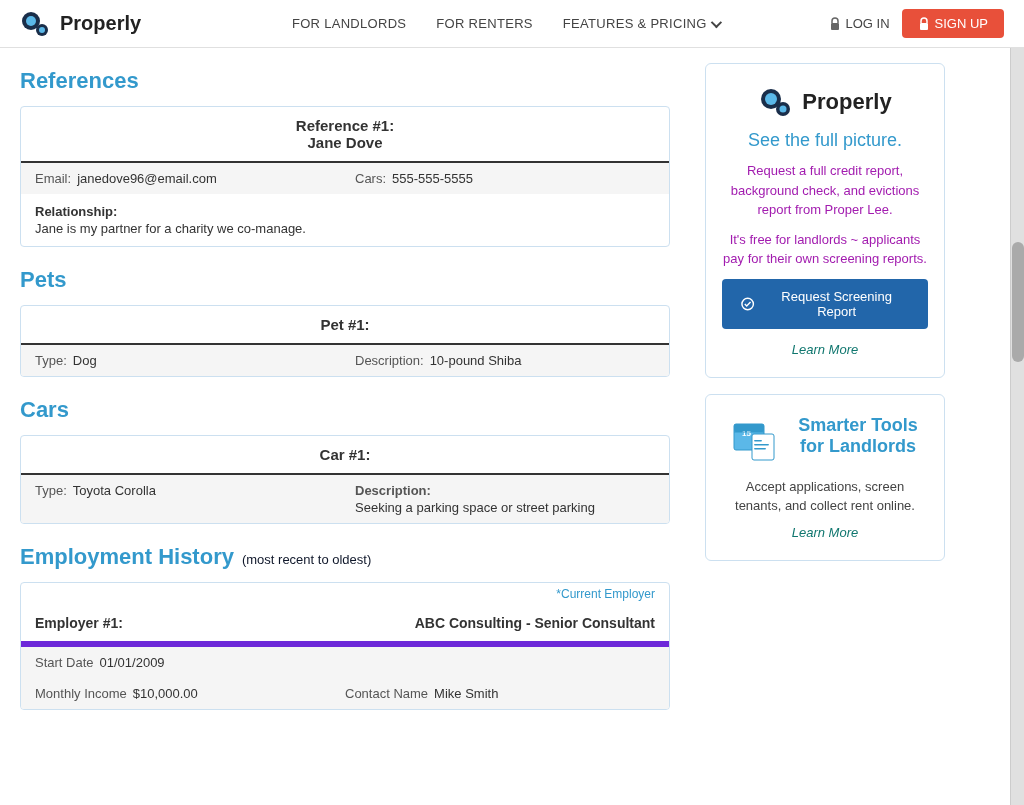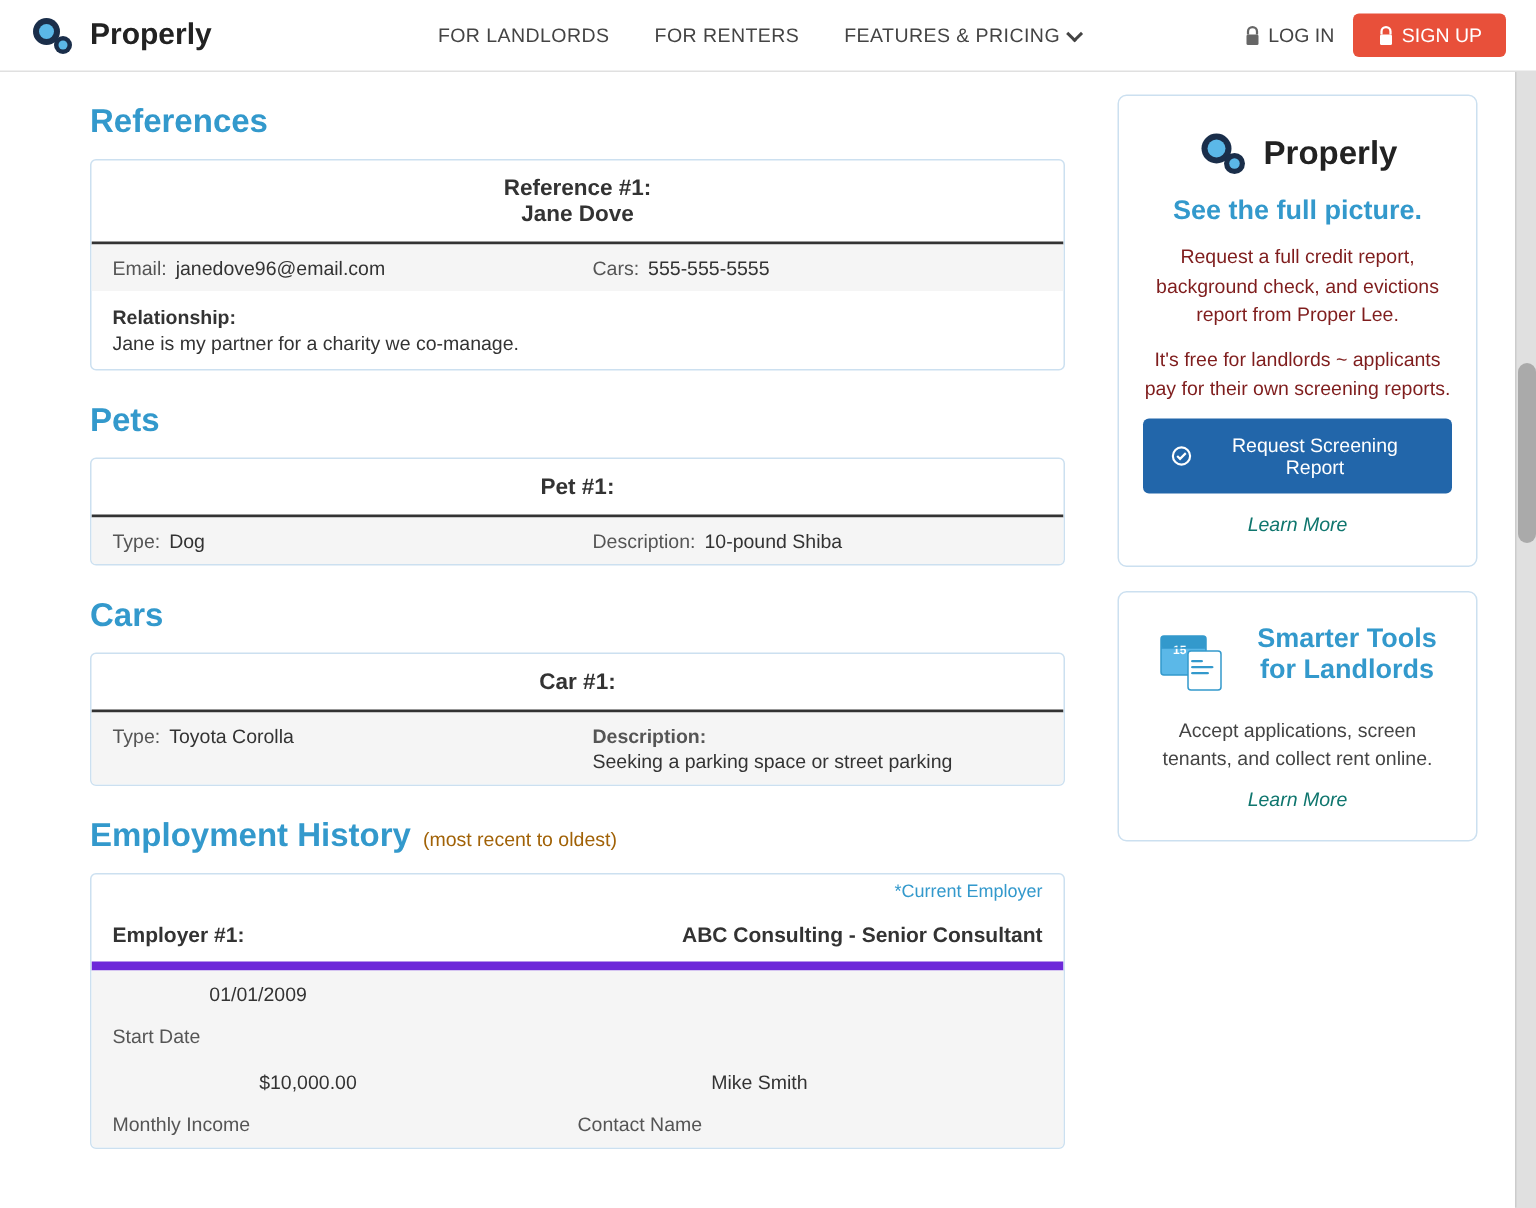--- a/index.html
+++ b/index.html
@@ -15,21 +15,21 @@
     .navbar-logo-icon { width: 32px; height: 32px; }
     .navbar-logo-text { font-size: 20px; font-weight: bold; color: #222; }
     .navbar-nav { display: flex; gap: 30px; flex: 1; justify-content: center; }
     .navbar-nav a { text-decoration: none; color: #444; font-size: 13px; font-weight: 500; letter-spacing: 0.3px; }
     .features-link { display: flex; align-items: center; gap: 4px; }
     .navbar-right { display: flex; align-items: center; gap: 12px; }
     .login-btn { background: none; border: none; cursor: pointer; font-size: 13px; color: #444; display: flex; align-items: center; gap: 4px; }
     .signup-btn { background: #e8503a; color: #fff; border: none; border-radius: 4px; padding: 7px 16px; font-size: 13px; cursor: pointer; display: flex; align-items: center; gap: 5px; }
 
     
-    .page-layout { display: flex; gap: 0; max-width: 1024px; margin: 0 auto; padding-left: 40px; }
+    .page-layout { display: flex; gap: 0; max-width: 1024px; margin: 0 auto; }
     .main-content { flex: 1; padding: 20px 20px 20px 20px; max-width: 690px; }
     .sidebar { width: 270px; padding: 15px; flex-shrink: 0; }
 
     
     .section-title { font-size: 22px; color: #3399cc; font-weight: 600; margin-bottom: 12px; }
     .section-block { border: 1px solid #cce0f0; border-radius: 4px; margin-bottom: 20px; overflow: hidden; }
 
     .record-header { display: flex; justify-content: space-between; align-items: center; padding: 10px 14px; font-weight: 600; font-size: 15px; border-bottom: 2px solid #333; flex-direction: column; }
     .record-name { font-weight: 600; font-size: 15px; }
 
@@ -41,37 +41,37 @@
     .relationship-row { padding: 10px 14px; font-size: 13px; }
     .relationship-label { font-weight: 600; margin-bottom: 2px; }
     .relationship-value { color: #333; }
 
     
     .detail-row { display: flex; background: #f5f5f5; padding: 8px 14px; gap: 20px; }
     .detail-cell { display: flex; gap: 6px; flex: 1; }
 
     
     .section-title-with-sub { display: flex; align-items: baseline; gap: 8px; margin-bottom: 12px; }
-    .section-subtitle { font-size: 13px; color: #a16207; }
+    .section-subtitle { font-size: 13px; color: #0f172a; }
     .current-employer-label { text-align: right; color: #3399cc; font-size: 12px; padding: 4px 14px 4px 0; }
 
     .employer-header { display: flex; justify-content: space-between; align-items: center; padding: 10px 14px; font-weight: 600; font-size: 14px; border-bottom: 6px solid #6d28d9; }
     .employer-name { font-weight: 700; font-size: 14px; }
 
     .emp-info-row { display: flex; background: #f5f5f5; padding: 8px 14px; gap: 0; }
     .emp-cell { display: flex; gap: 6px; flex: 1; }
-    .emp-label { color: #555; font-size: 13px; font-weight: 500; margin-top: 28px; }
+    .emp-label { color: #555; font-size: 13px; font-weight: 500; }
     .emp-value { color: #333; font-size: 13px; }
 
     
     .sidebar-card { border: 1px solid #cce0f0; border-radius: 6px; padding: 20px 16px; margin-bottom: 16px; text-align: center; }
     .card-logo-row { display: flex; align-items: center; justify-content: center; gap: 8px; margin-bottom: 10px; }
     .card-logo-text { font-size: 22px; font-weight: bold; color: #222; }
-    .card-headline { font-size: 18px; font-weight: bold; color: #3399cc; margin-bottom: 10px; }
-    .card-desc { font-size: 13px; color: #7f1d1d; line-height: 1.5; margin-bottom: 10px; }
+    .card-headline { font-size: 18px; font-weight: normal; color: #3399cc; margin-bottom: 10px; }
+    .card-desc { font-size: 13px; color: #a21caf; line-height: 1.5; margin-bottom: 10px; }
     .card-btn { background: #2266aa; color: #fff; border: none; border-radius: 4px; padding: 10px 18px; font-size: 13px; cursor: pointer; width: 100%; display: flex; align-items: center; justify-content: center; gap: 8px; margin-bottom: 12px; }
     .card-learn-more { color: #0f766e; font-style: italic; font-size: 13px; cursor: pointer; background: none; border: none; }
 
     .card2-icon-row { display: flex; align-items: center; justify-content: center; gap: 10px; margin-bottom: 10px; }
     .card2-headline { font-size: 18px; font-weight: bold; color: #3399cc; margin-bottom: 10px; text-align: center; }
     .card2-desc { font-size: 13px; color: #444; line-height: 1.5; margin-bottom: 8px; }
     .free-text { color: #3399cc; font-style: italic; font-weight: bold; }
 
     
     .chevron { display: inline-block; width: 8px; height: 8px; border-right: 2px solid #444; border-bottom: 2px solid #444; transform: rotate(45deg) translateY(-2px); }

